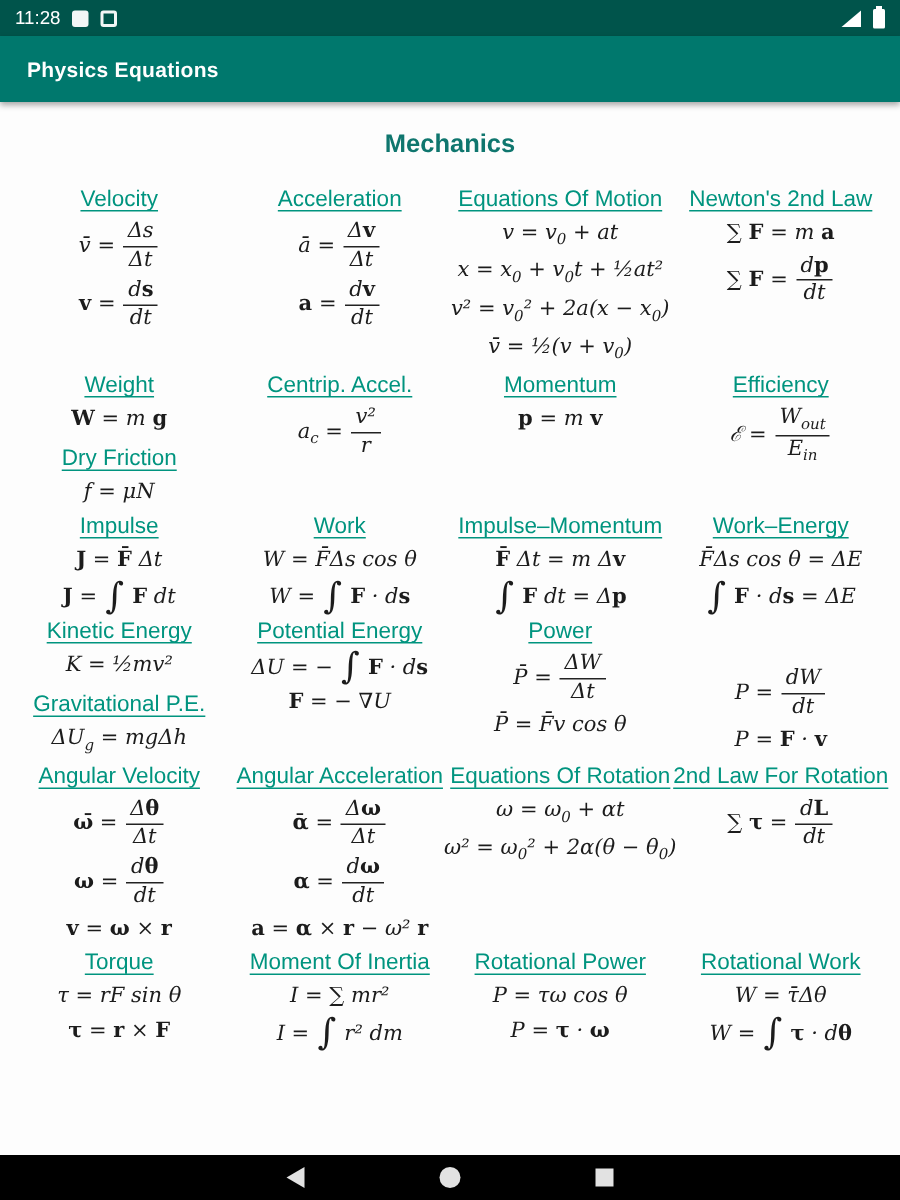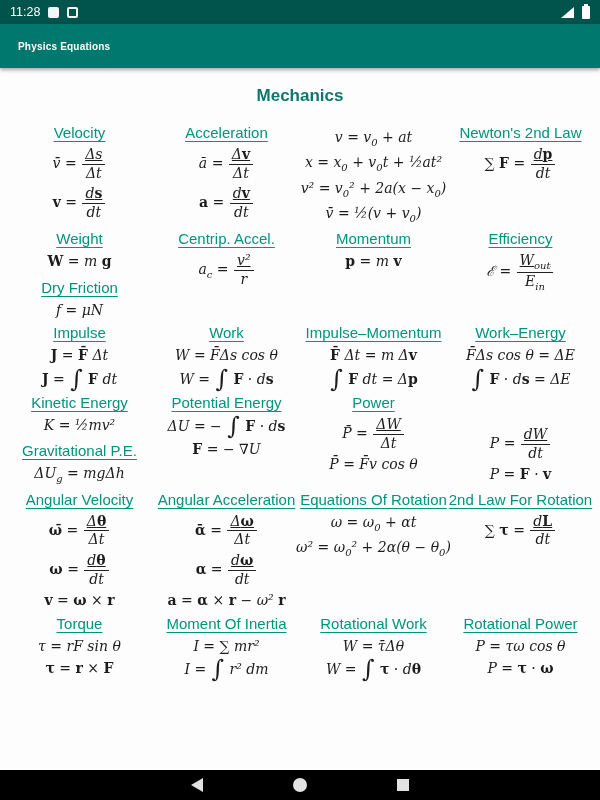--- a/index.html
+++ b/index.html
@@ -11,34 +11,34 @@
   .sb-left,.sb-right{display:flex;align-items:center;gap:8px;}
   .sb-time{font-size:12.5px;color:#fff;}
   .sb-app{width:11px;height:11px;background:#fff;opacity:.95;border-radius:2px;display:inline-block;}
   .sb-app.hollow{background:transparent;border:2px solid #fff;}
   .sb-signal{width:0;height:0;border-left:13px solid transparent;border-bottom:11px solid #fff;display:inline-block;}
   .sb-batt{width:8px;height:13px;background:#fff;border-radius:1px;position:relative;display:inline-block;}
   .sb-batt::before{content:"";position:absolute;top:-2px;left:2px;width:4px;height:2px;background:#fff;}
 
   
   .app-bar{height:44px;background:var(--appbar,#00786D);color:#fff;display:flex;align-items:center;padding:0 18px;box-shadow:0 2px 4px rgba(0,0,0,.35);z-index:2;flex:0 0 auto;}
-  .app-title{font-size:10px;font-weight:bold;letter-spacing:.2px;}
+  .app-title{font-size:14px;font-weight:bold;letter-spacing:.2px;}
 
   
   .content{flex:1 1 auto;background:#FDFDFD;overflow:hidden;padding-top:18px;}
   .page-title{text-align:center;font-size:17px;font-weight:bold;color:#0f766e;margin-bottom:18px;}
   .grid{display:grid;grid-template-columns:repeat(4,1fr);padding:0 6px;justify-items:center;align-items:start;}
   .cell{text-align:center;min-width:0;}
   .cell.offset{padding-top:28px;}
   .eq-title{font-size:15px;color:var(--teal,#00947F);text-decoration:underline;text-decoration-thickness:1px;text-underline-offset:3px;margin-bottom:6px;white-space:nowrap;}
   .block + .block .eq-title{margin-top:8px;}
   .formula{font-family:"DejaVu Serif","Liberation Serif",serif;font-style:italic;font-size:14px;color:#1c1c1c;margin:5px 0;white-space:nowrap;line-height:1.25;}
   .formula b.vec{font-style:normal;font-weight:bold;}
   .frac{display:inline-block;vertical-align:middle;text-align:center;margin:0 1px;line-height:1.12;}
-  .frac .num{display:block;padding:0 3px 1px;border-bottom:1px solid #222;text-decoration:underline;}
+  .frac .num{display:block;padding:0 3px 1px;border-bottom:1px solid #222;}
   .frac .den{display:block;padding:1px 3px 0;}
   .formula sub,.formula sup{font-size:10px;}
   .int{font-style:normal;font-size:24px;line-height:.8;vertical-align:-3px;font-weight:300;margin:0 1px;display:inline-block;}
 
   
   .nav-bar{height:30px;background:#000;display:flex;align-items:center;justify-content:center;gap:90px;flex:0 0 auto;}
   .nav-back{width:0;height:0;border-top:7px solid transparent;border-bottom:7px solid transparent;border-right:12px solid #E2E2E2;cursor:pointer;}
   .nav-home{width:14px;height:14px;border-radius:50%;background:#E2E2E2;cursor:pointer;}
   .nav-recents{width:12px;height:12px;background:#E2E2E2;cursor:pointer;}
 </style>
@@ -75,29 +75,31 @@
         </div>
         <div class="cell">
           <div class="block">
             <div class="eq-title">Acceleration</div>
             <div class="formula">ā = <span class="frac"><span class="num">Δ<b class="vec">v</b></span><span class="den">Δt</span></span></div>
             <div class="formula"><b class="vec">a</b> = <span class="frac"><span class="num">d<b class="vec">v</b></span><span class="den">dt</span></span></div>
           </div>
         </div>
         <div class="cell">
           <div class="block">
+            <div class="eq-title">Equations Of Motion</div>
             <div class="formula">v = v<sub>0</sub> + at</div>
             <div class="formula">x = x<sub>0</sub> + v<sub>0</sub>t + ½at²</div>
             <div class="formula">v² = v<sub>0</sub>² + 2a(x − x<sub>0</sub>)</div>
             <div class="formula">v̄ = ½(v + v<sub>0</sub>)</div>
           </div>
         </div>
         <div class="cell">
           <div class="block">
             <div class="eq-title">Newton's 2nd Law</div>
+            <div class="formula">∑ <b class="vec">F</b> = m <b class="vec">a</b></div>
             <div class="formula">∑ <b class="vec">F</b> = <span class="frac"><span class="num">d<b class="vec">p</b></span><span class="den">dt</span></span></div>
           </div>
         </div>
         <div class="cell">
           <div class="block">
             <div class="eq-title">Weight</div>
             <div class="formula"><b class="vec">W</b> = m <b class="vec">g</b></div>
           </div>
           <div class="block">
             <div class="eq-title">Dry Friction</div>
@@ -218,30 +220,30 @@
         </div>
         <div class="cell">
           <div class="block">
             <div class="eq-title">Moment Of Inertia</div>
             <div class="formula">I = ∑ mr²</div>
             <div class="formula">I = <span class="int">∫</span> r² dm</div>
           </div>
         </div>
         <div class="cell">
           <div class="block">
+            <div class="eq-title">Rotational Power</div>
+            <div class="formula">P = τω cos θ</div>
+            <div class="formula">P = <b class="vec">τ</b> · <b class="vec">ω</b></div>
+          </div>
+        </div>
+        <div class="cell">
+          <div class="block">
             <div class="eq-title">Rotational Work</div>
             <div class="formula">W = τ̄Δθ</div>
             <div class="formula">W = <span class="int">∫</span> <b class="vec">τ</b> · d<b class="vec">θ</b></div>
-          </div>
-        </div>
-        <div class="cell">
-          <div class="block">
-            <div class="eq-title">Rotational Power</div>
-            <div class="formula">P = τω cos θ</div>
-            <div class="formula">P = <b class="vec">τ</b> · <b class="vec">ω</b></div>
           </div>
         </div>
       </div>
   </div>
 
   <div class="nav-bar">
     <span class="nav-back"></span>
     <span class="nav-home"></span>
     <span class="nav-recents"></span>
   </div>

